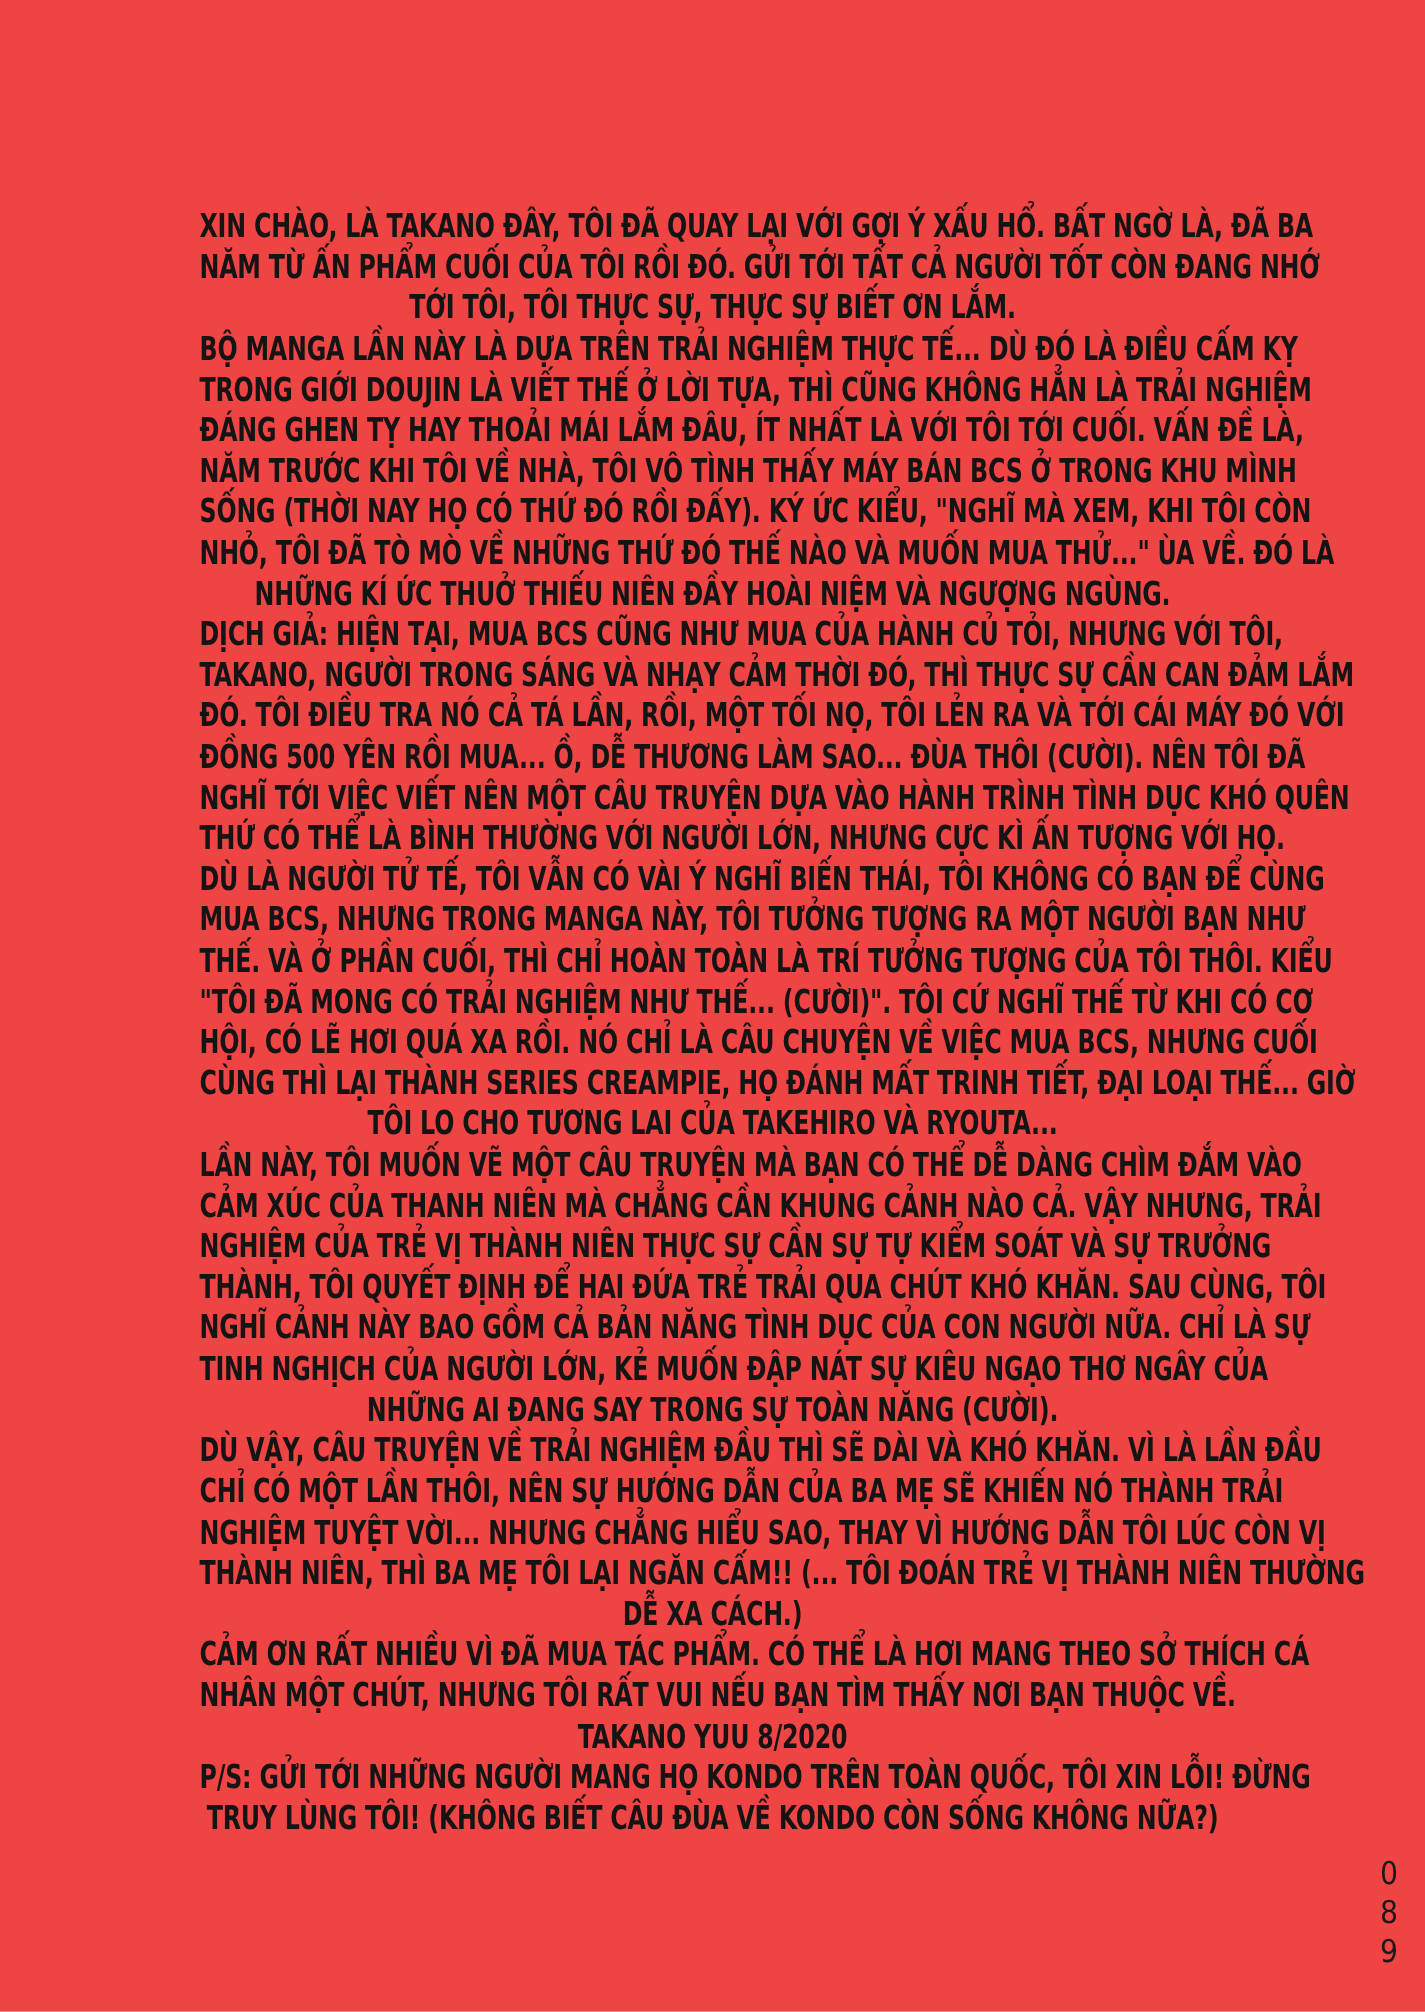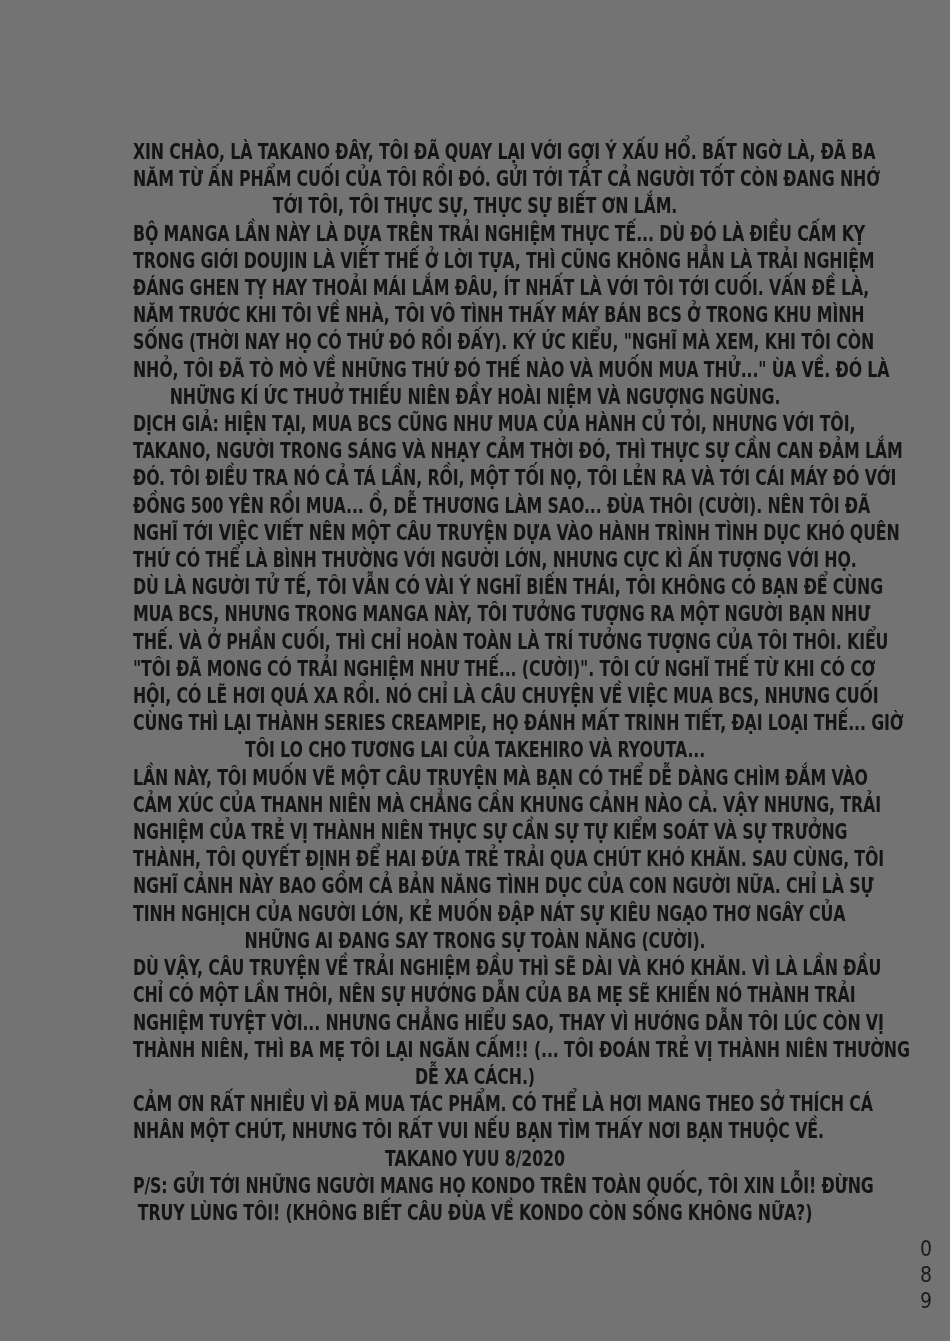--- a/index.html
+++ b/index.html
@@ -10,21 +10,21 @@
   body {
     width: 950px;
     height: 1341px;
     background: #ffffff;
     position: relative;
     font-family: "DejaVu Sans", sans-serif;
   }
   .page {
     position: absolute;
     inset: 0;
-    background: #737373;
+    background: #ef4444;
   }
   .text-block {
     position: absolute;
     top: 138px;
     left: 0;
     width: 950px;
     transform: scaleX(0.72);
     transform-origin: 50% 0;
   }
   .line {

